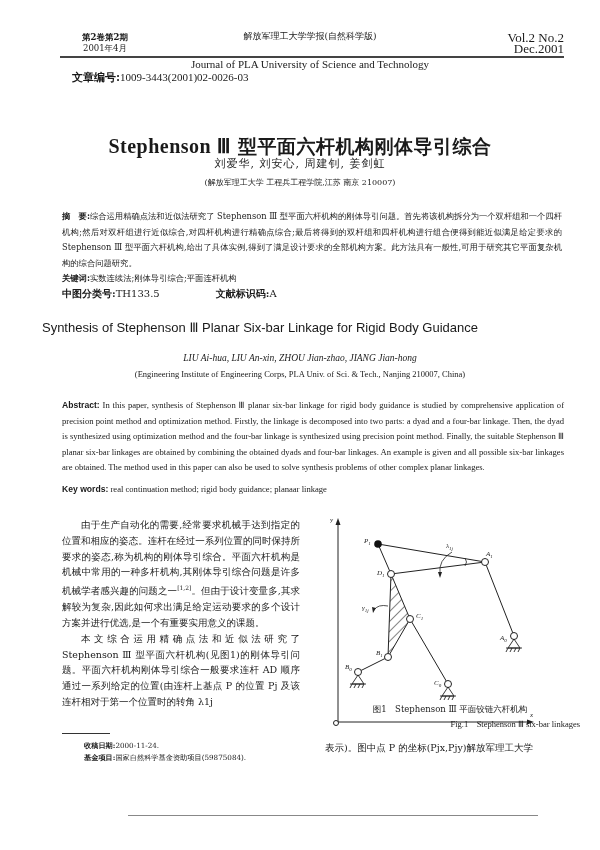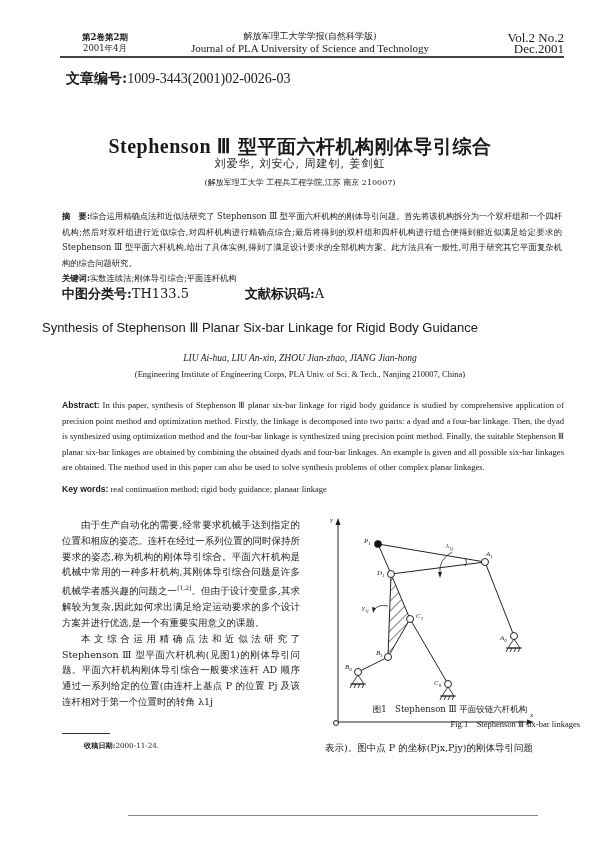--- a/index.html
+++ b/index.html
@@ -2,34 +2,34 @@
 <html><head>
 <meta charset="utf-8">
 <style>
   html, body { margin:0; padding:0; background:#ffffff; }
   body { width:600px; height:850px; position:relative; overflow:hidden; color:#1a1a1a;
          font-family:"DejaVu Serif", serif; }
   .abs { position:absolute; }
   .hdr-left { left:60px; top:32px; width:90px; text-align:center; font-size:8.5px; line-height:11px; font-weight:bold; }
   .hdr-left .l2 { font-weight:normal; }
   .hdr-center { left:160px; top:30px; width:300px; text-align:center; font-size:9px; line-height:12px; }
-  .hdr-center .en { font-family:"Liberation Serif", serif; font-size:11px; }
+  .hdr-center .en { font-family:"Liberation Serif", serif; font-size:11px;margin-top:16px; }
   .hdr-right { left:478px; top:32px; width:86px; text-align:right; font-family:"Liberation Serif", serif; font-size:13px; line-height:11px; }
   .hdr-rule { left:60px; top:56px; width:504px; height:2px; background:#444; }
-  .artno { left:66px; top:70px; font-size:14px; }
+  .artno { left:72px; top:70px; font-size:11px; }
   .artno b { font-weight:bold; }
   .artno span { font-family:"Liberation Serif", serif; }
   .title-cn { left:0; top:112px; width:600px; text-align:center; font-size:19px; font-weight:bold; letter-spacing:0.5px;margin-top:22px; }
   .title-cn .en { font-family:"Liberation Serif", serif; font-size:20px; }
   .authors-cn { left:0; top:156px; width:600px; text-align:center; font-size:11px; letter-spacing:1px; }
   .affil-cn { left:0; top:177px; width:600px; text-align:center; font-size:8px; }
   .abs-cn { left:62px; top:209px; width:500px; font-size:8.3px; line-height:15.6px; text-align:justify; }
   .abs-cn b { font-weight:bold; }
   .kw-cn { left:62px; top:271px; width:500px; font-size:8.3px; line-height:15px; }
-  .class-cn { left:62px; top:286px; width:500px; font-size:13px; line-height:15px; }
+  .class-cn { left:62px; top:286px; width:500px; font-size:10px; line-height:15px; }
   .class-cn .gap { display:inline-block; width:56px; }
   .title-en { left:0; top:320px; width:520px; text-align:center; font-family:"Liberation Sans", sans-serif; font-size:13px; }
   .authors-en { left:0; top:353px; width:600px; text-align:center; font-family:"Liberation Serif", serif; font-style:italic; font-size:9.5px; }
   .affil-en { left:0; top:369px; width:600px; text-align:center; font-family:"Liberation Serif", serif; font-size:8.5px; }
   .abs-en { left:62px; top:398px; width:502px; font-family:"Liberation Serif", serif; font-size:8.6px; line-height:15.6px; text-align:justify; }
   .abs-en b, .kw-en b { font-family:"Liberation Sans", sans-serif; font-weight:bold; }
   .kw-en { left:62px; top:484px; width:502px; font-family:"Liberation Serif", serif; font-size:8.6px; }
   .body-cn { left:62px; top:517px; width:238px; font-size:9.5px; line-height:15.8px; text-align:justify; }
   .body-cn p { margin:0; text-indent:2em; }
   .body-cn sup { font-size:6px; }
@@ -92,20 +92,21 @@
 </div>
 
 <div class="abs body-cn">
   <p><span>由于生产自动化的需要,经常要求机械手达到指定的位置和相应的姿态。连杆在经过一系列位置的同时保持所要求的姿态,称为机构的刚体导引综合。平面六杆机构是机械中常用的一种多杆机构,其刚体导引综合问题是许多机械学者感兴趣的问题之一</span><sup>[1,2]</sup><span>。但由于设计变量多,其求解较为复杂,因此如何求出满足给定运动要求的多个设计方案并进行优选,是一个有重要实用意义的课题。</span></p>
   <p>本文综合运用精确点法和近似法研究了 Stephenson Ⅲ 型平面六杆机构(见图1)的刚体导引问题。平面六杆机构刚体导引综合一般要求连杆 AD 顺序通过一系列给定的位置(由连杆上基点 P 的位置 Pj 及该连杆相对于第一个位置时的转角 λ1j</p>
 </div>
 
 <div class="abs fn-rule"></div>
 <div class="abs footnotes">
   <div><b>收稿日期:</b><span>2000-11-24.</span></div>
+  <div><b>基金项目:</b><span>国家自然科学基金资助项目(59875084).</span></div>
 </div>
 
 <div class="abs figure">
   <svg width="240" height="225" viewBox="0 0 240 225" xmlns="http://www.w3.org/2000/svg" font-family="Liberation Serif, serif" font-style="italic">
     <defs>
       <pattern id="hatch" patternUnits="userSpaceOnUse" width="7" height="7" patternTransform="rotate(45)">
         <line x1="0" y1="0" x2="0" y2="7" stroke="#222" stroke-width="1.1"></line>
       </pattern>
     </defs>
 
@@ -174,15 +175,15 @@
       <text x="15" y="157">B<tspan font-size="5" dy="2">0</tspan></text>
       <text x="104" y="173">C<tspan font-size="5" dy="2">0</tspan></text>
       <text x="116" y="36">λ<tspan font-size="5" dy="2">1j</tspan></text>
       <text x="32" y="98">γ<tspan font-size="5" dy="2">1j</tspan></text>
     </g>
   </svg>
 </div>
 <div class="abs fig-cap-cn">图1　Stephenson Ⅲ 平面铰链六杆机构</div>
 <div class="abs fig-cap-en">Fig.1　Stephenson Ⅲ six-bar linkages</div>
 
-<div class="abs right-cont">表示)。图中点 P 的坐标(Pjx,Pjy)的刚体导引问题</div>
+<div class="abs right-cont">表示)。图中点 P 的坐标(Pjx,Pjy)解放军理工大学</div>
 
 <div class="abs bottom-rule"></div>
 
 </body></html>

